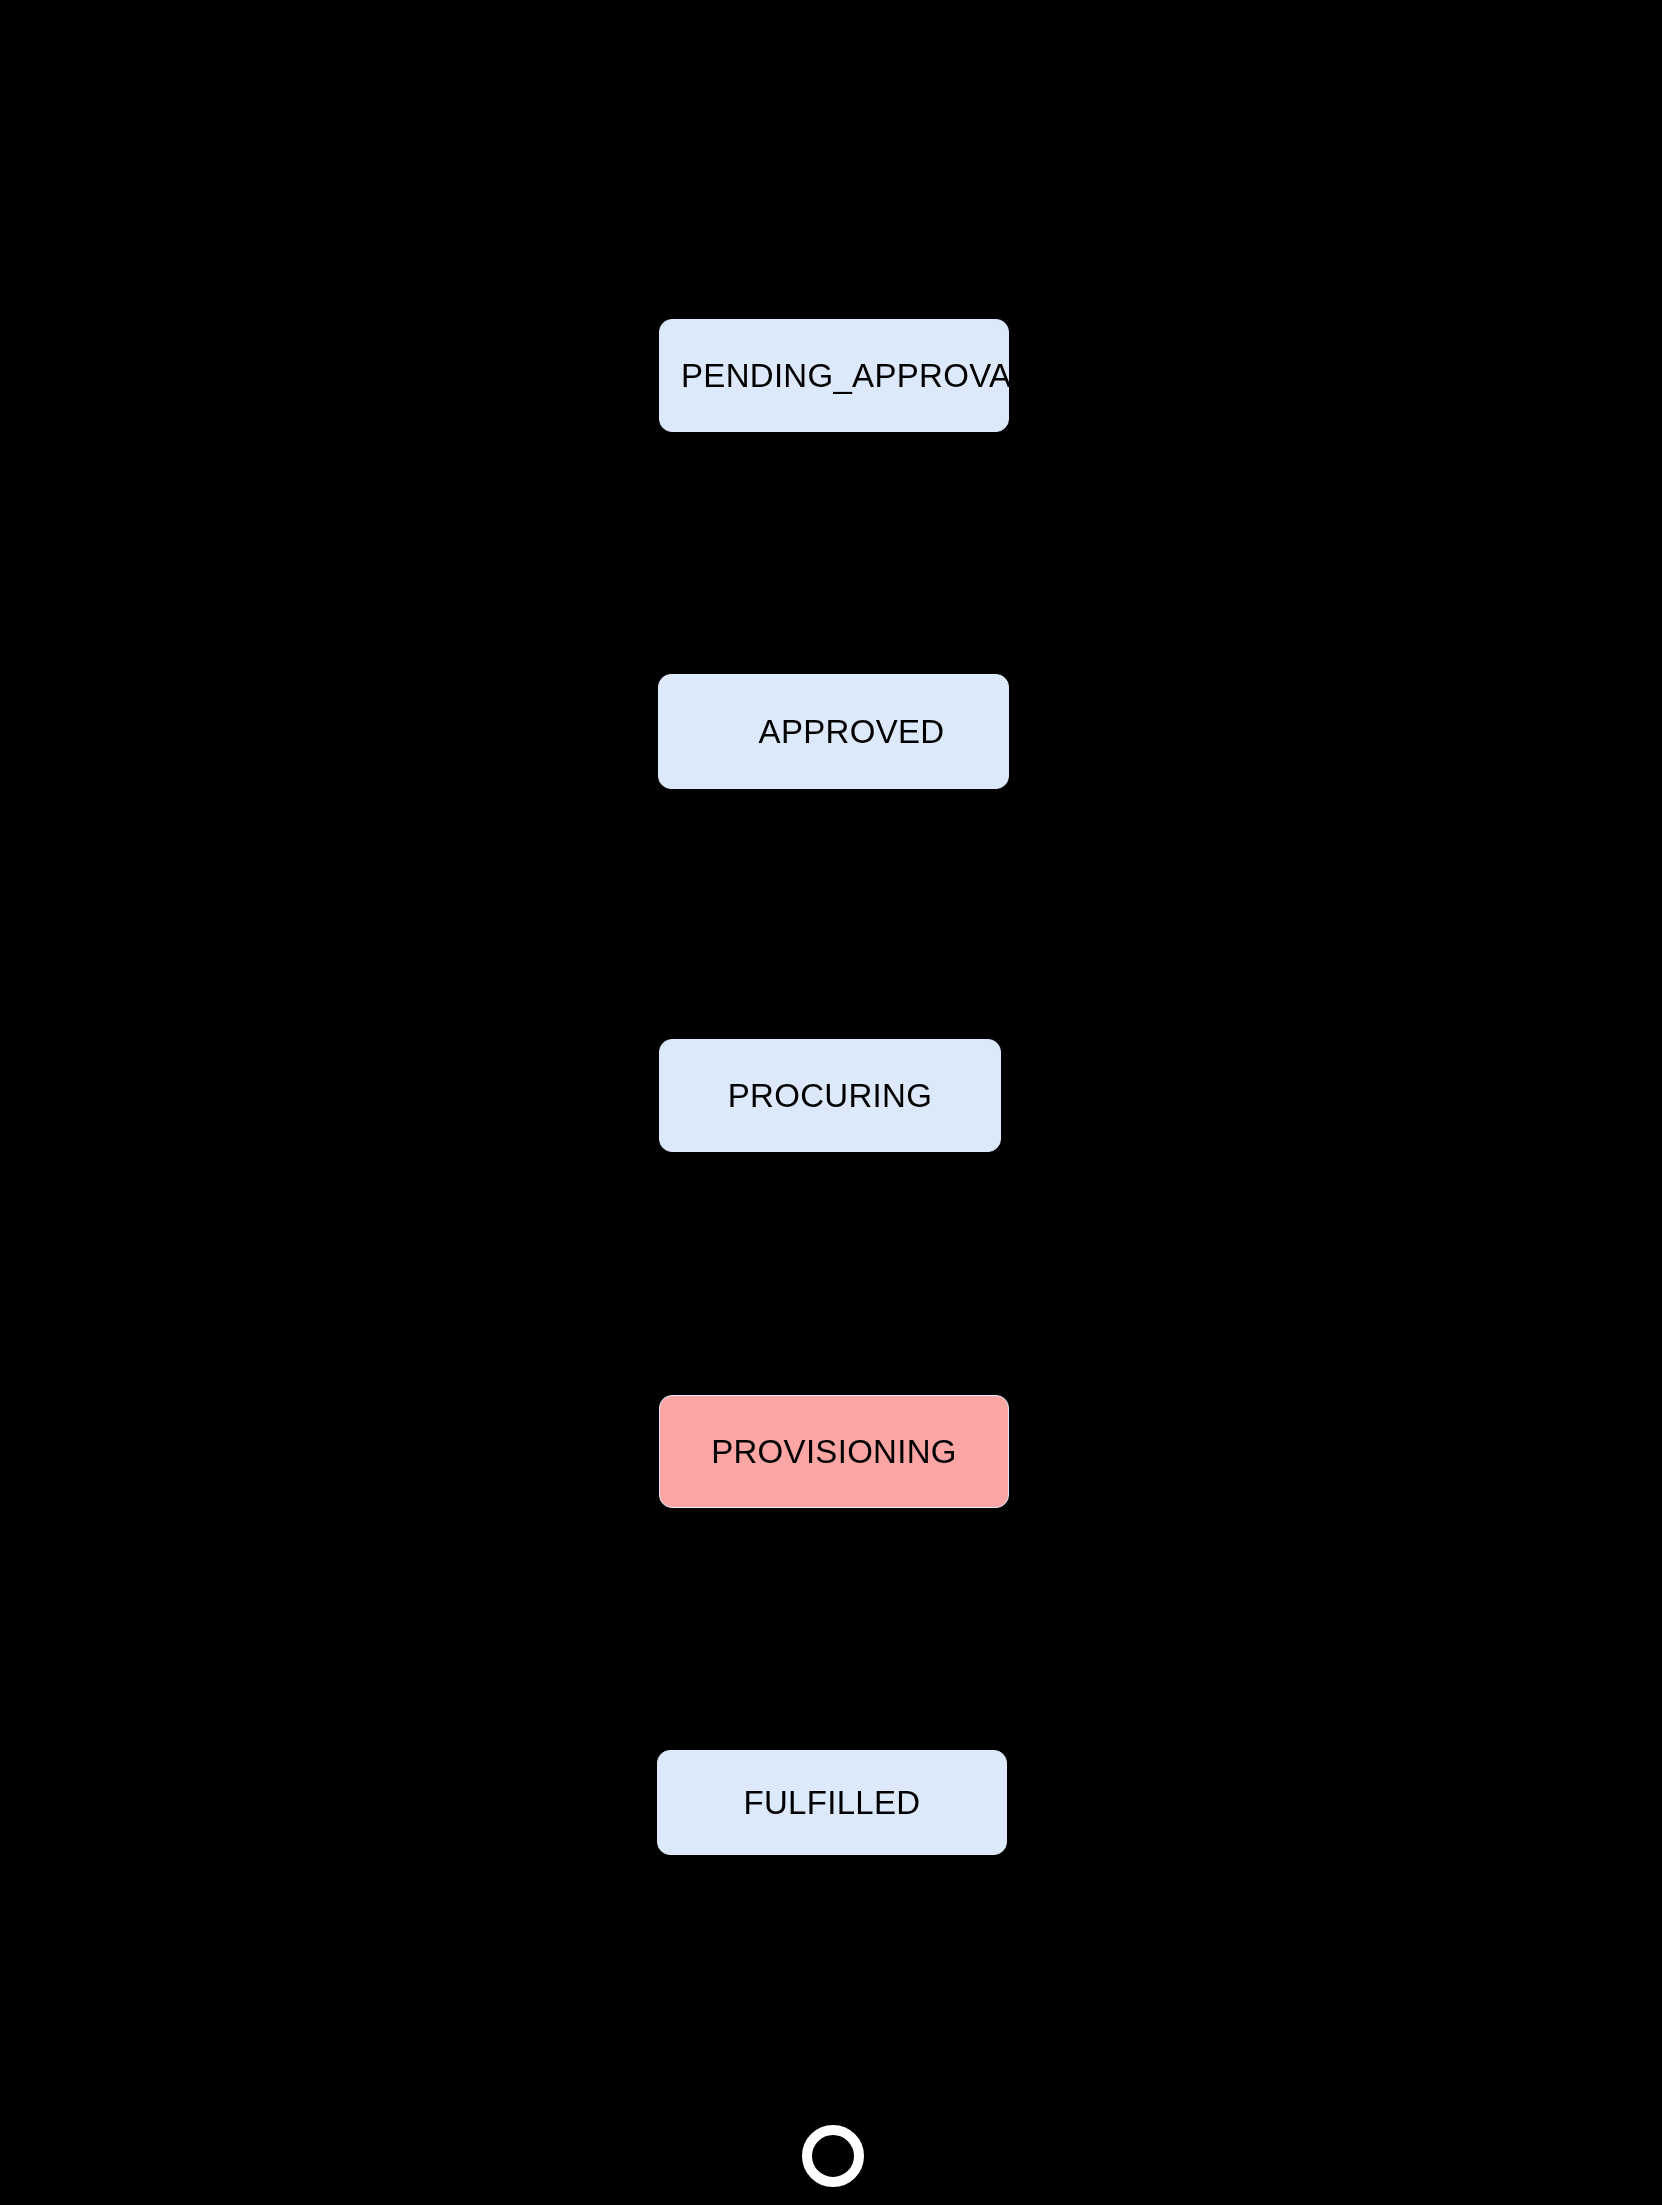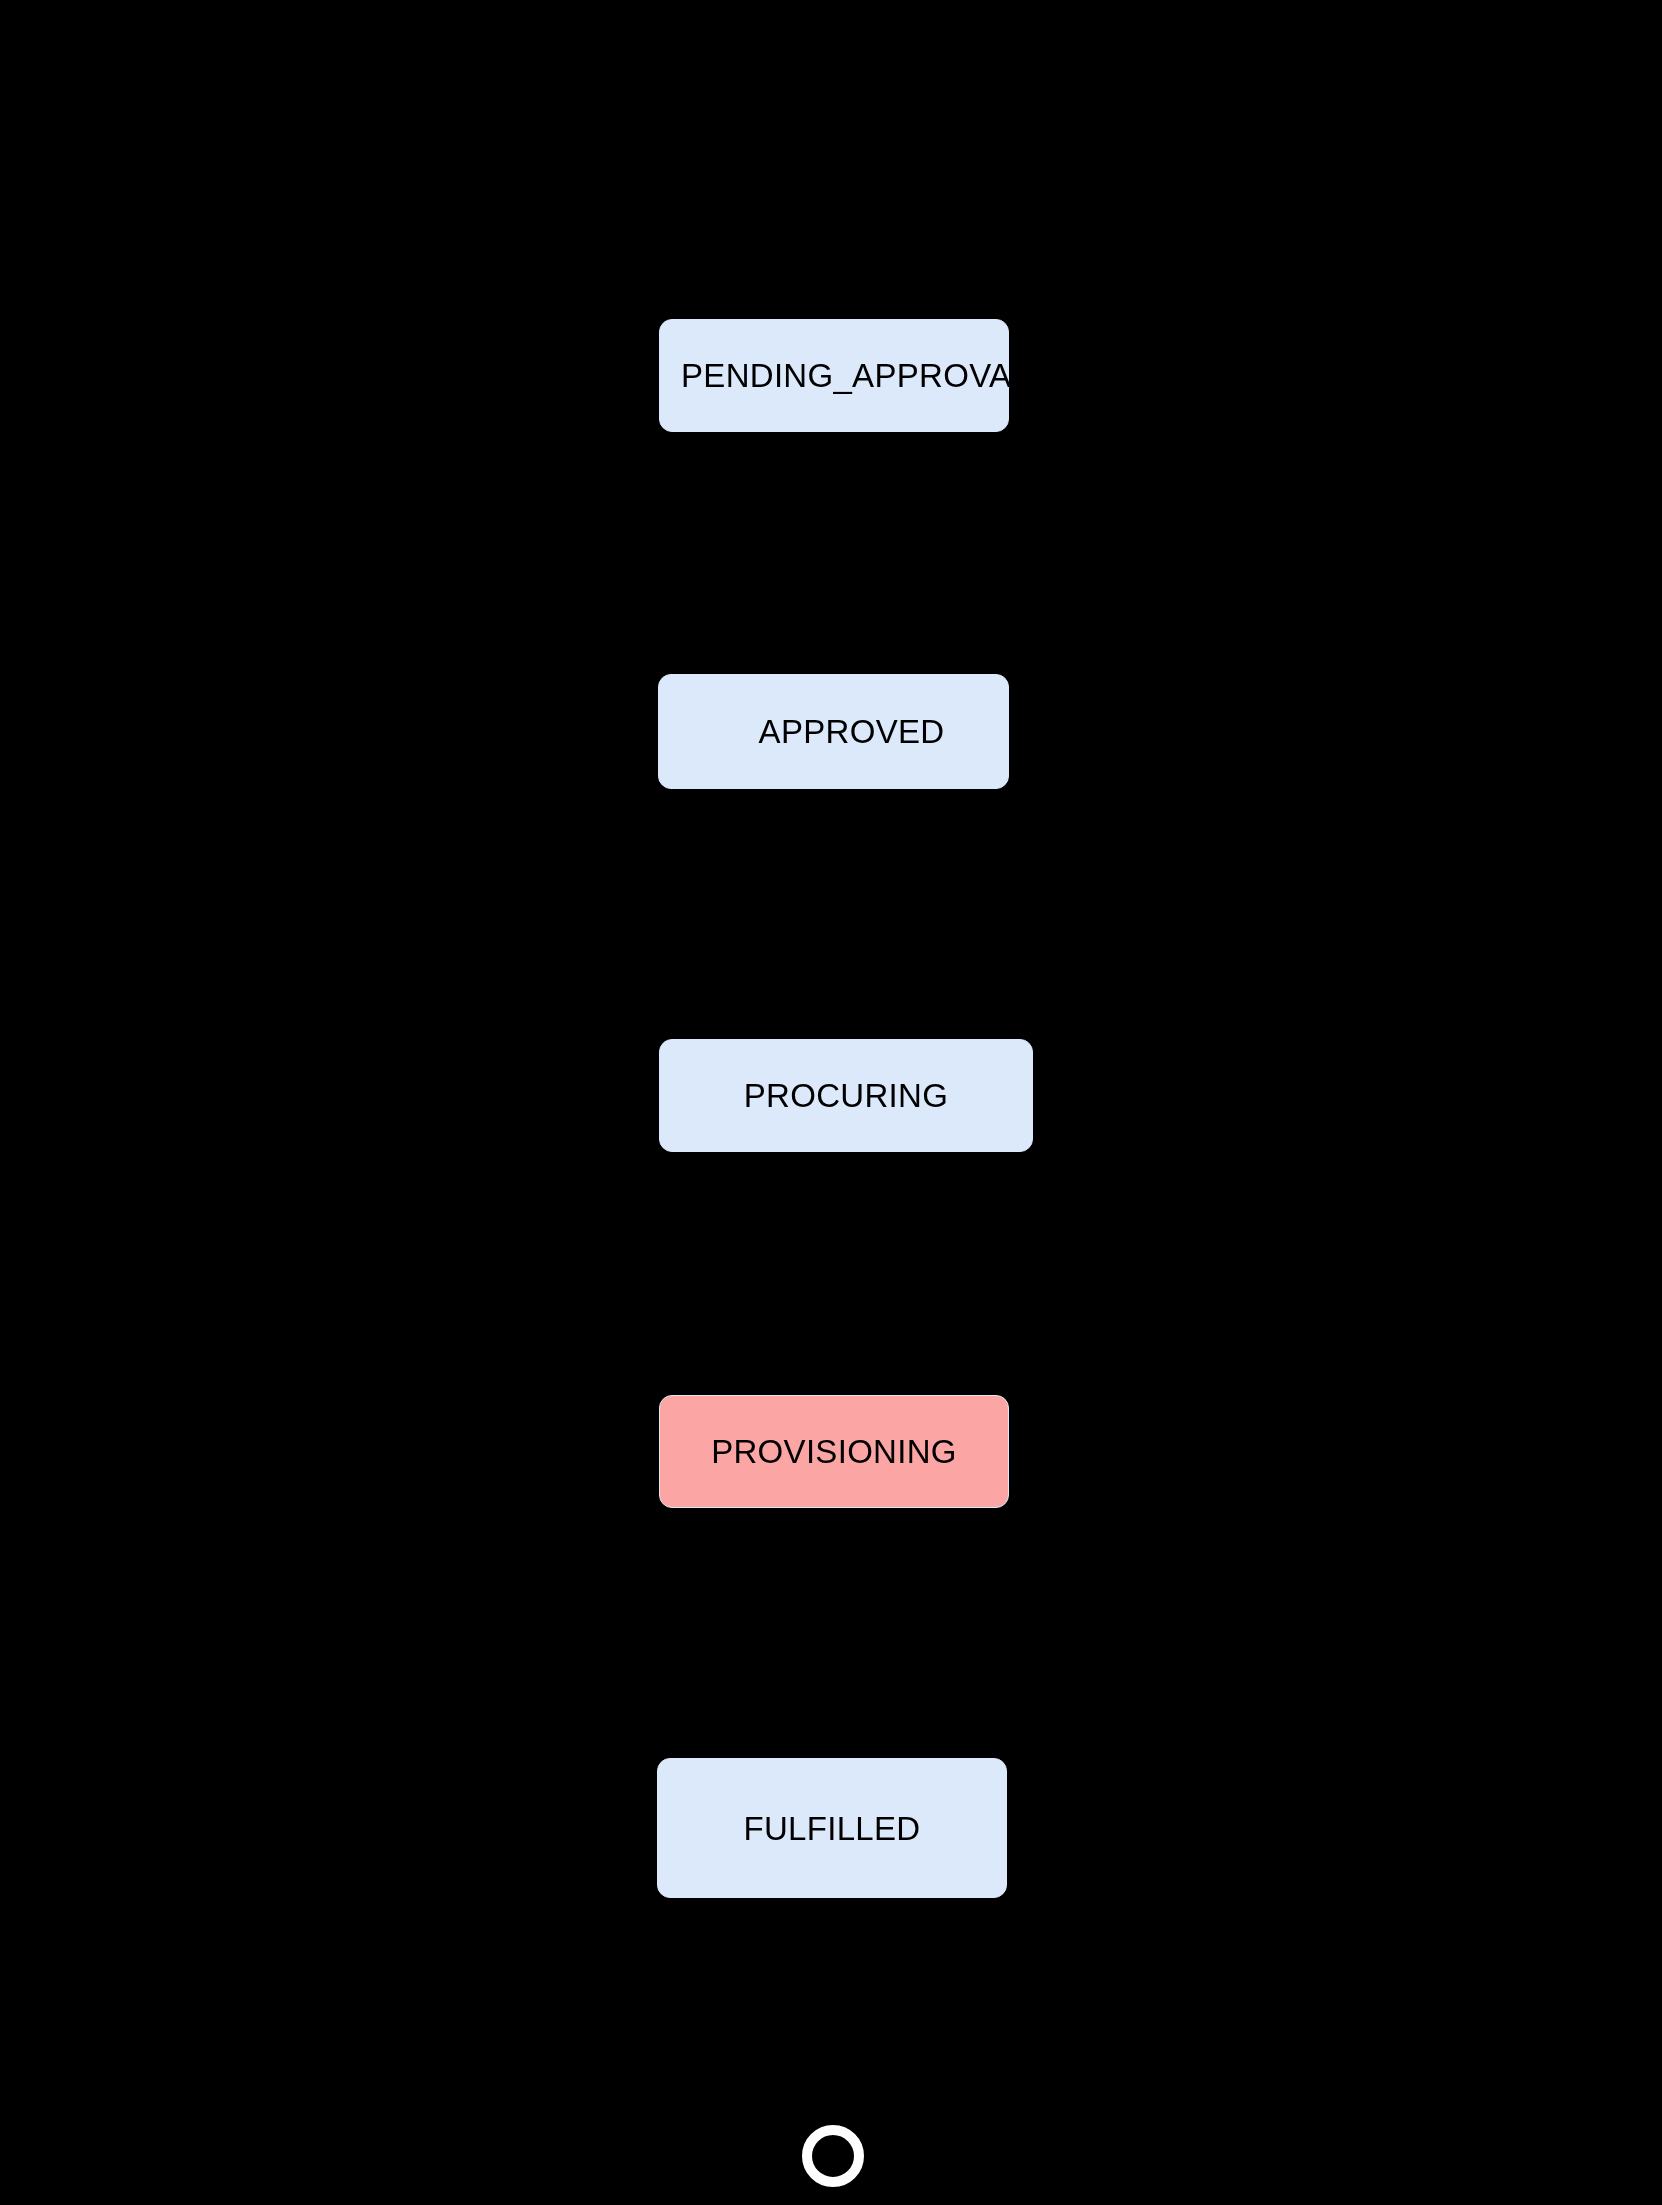--- a/index.html
+++ b/index.html
@@ -75,28 +75,28 @@
   </svg>
 
   <div class="state-node" style="left: 659px; top: 319px; width: 350px; height: 113px; background: rgb(220, 233, 251); border-color: rgb(220, 233, 251); padding-left: 43px;">
     <span class="state-label" style="color: rgb(0, 0, 0);">PENDING_APPROVAL</span>
   </div>
 
   <div class="state-node" style="left: 658px; top: 674px; width: 351px; height: 115px; background: rgb(220, 233, 251); border-color: rgb(220, 233, 251); padding-left: 36px;">
     <span class="state-label" style="color: rgb(0, 0, 0);">APPROVED</span>
   </div>
 
-  <div class="state-node" style="left: 659px; top: 1039px; width: 374px; height: 113px; background: rgb(220, 233, 251); border-color: rgb(220, 233, 251);">
+  <div class="state-node" style="left: 659px; top: 1039px; width: 342px; height: 113px; background: rgb(220, 233, 251); border-color: rgb(220, 233, 251);">
     <span class="state-label" style="color: rgb(0, 0, 0);">PROCURING</span>
   </div>
 
   <div class="state-node" style="left: 659px; top: 1395px; width: 350px; height: 113px; background: #fca5a5; border-color: rgb(220, 233, 251);">
     <span class="state-label" style="color: rgb(0, 0, 0);">PROVISIONING</span>
   </div>
 
-  <div class="state-node" style="left: 657px; top: 1750px; width: 350px; height: 140px; background: rgb(220, 233, 251); border-color: rgb(220, 233, 251); margin-top: 8px;">
+  <div class="state-node" style="left: 657px; top: 1750px; width: 350px; height: 105px; background: rgb(220, 233, 251); border-color: rgb(220, 233, 251);">
     <span class="state-label" style="color: rgb(0, 0, 0);">FULFILLED</span>
   </div>
 
   <div class="end-state" style="left: 802px; top: 2125px; width: 62px; height: 62px; border-width: 10px; border-color: rgb(255, 255, 255); background: rgb(0, 0, 0);"></div>
 
 </div>
 
 
 </body></html>

